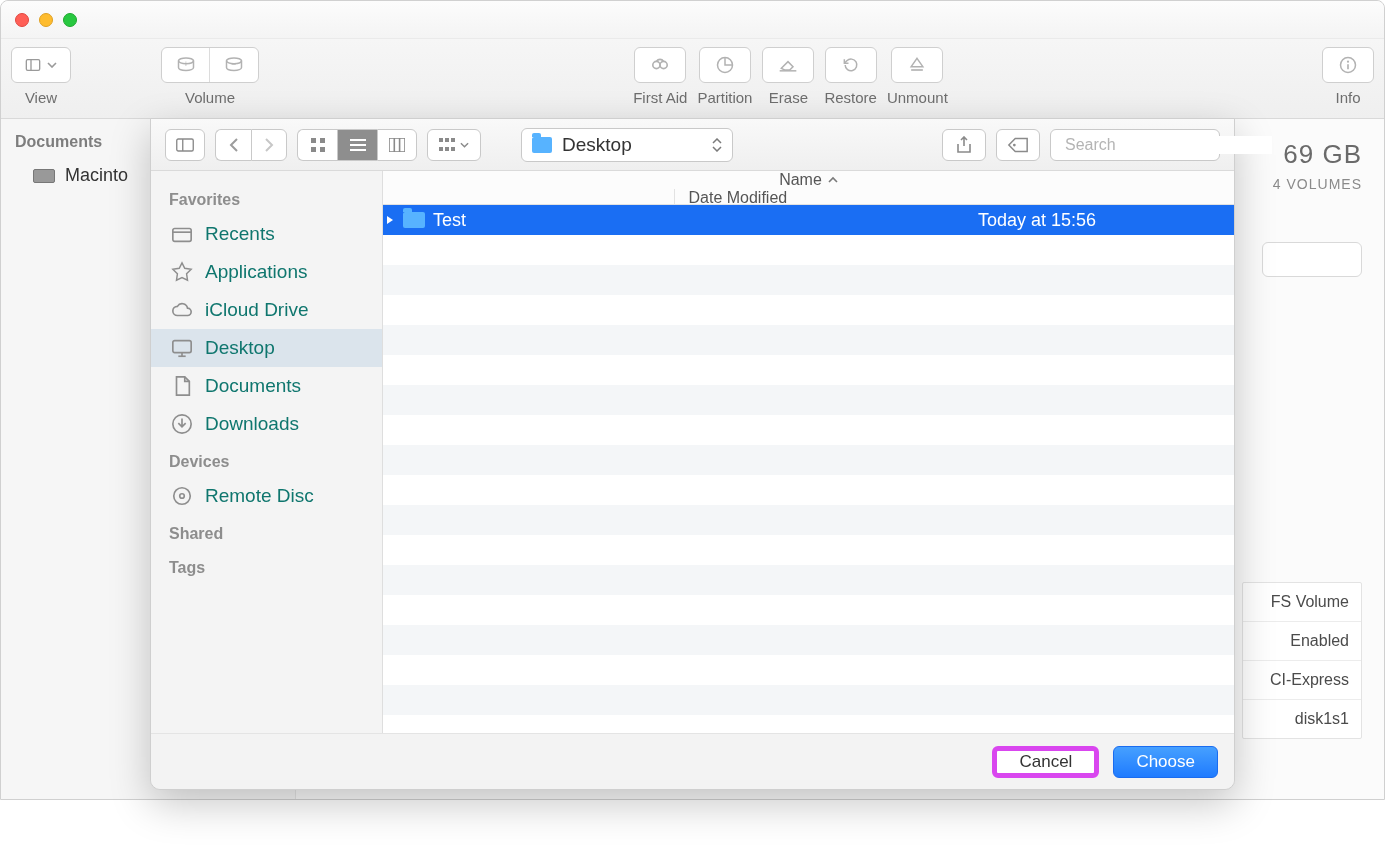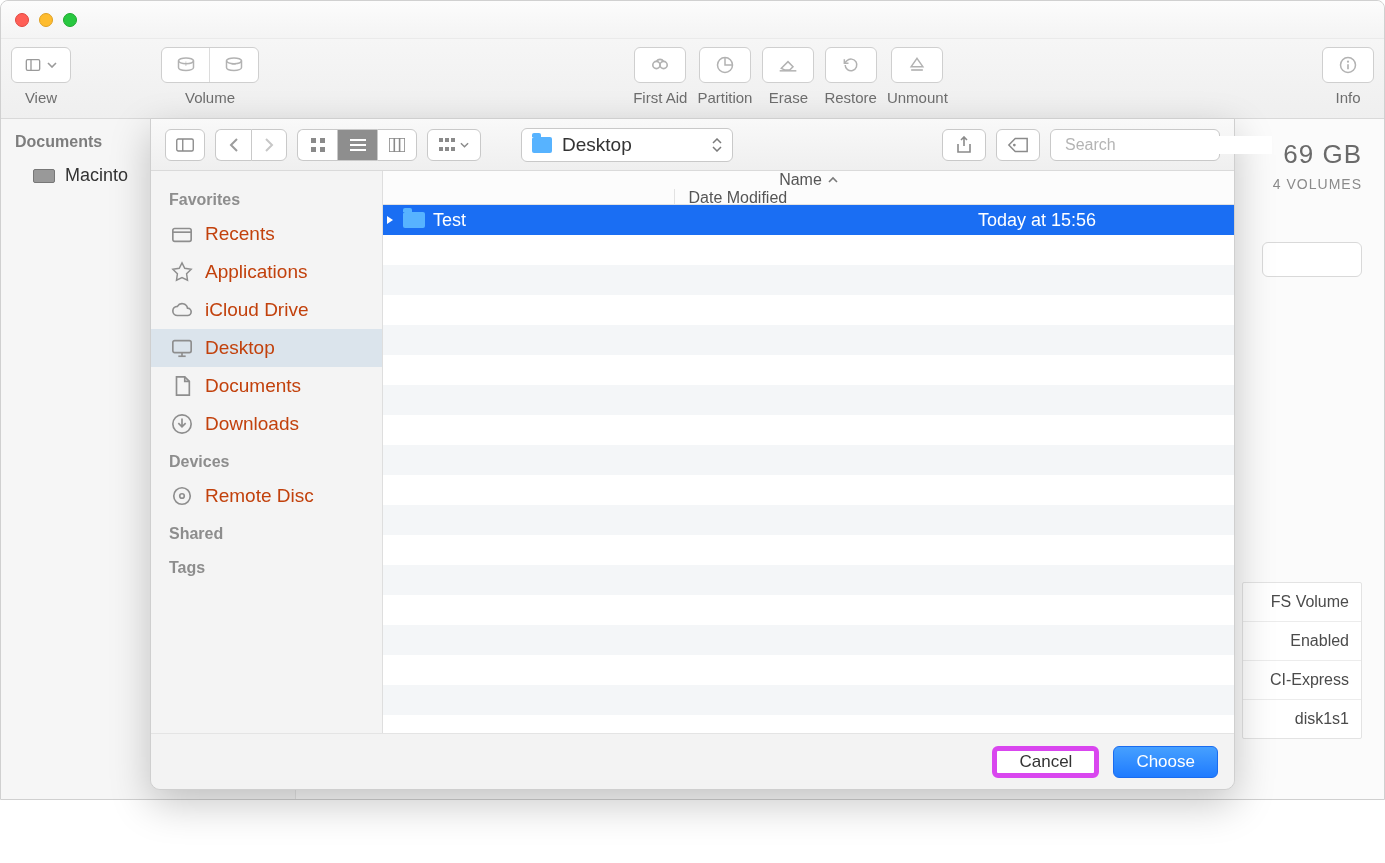--- a/index.html
+++ b/index.html
@@ -149,21 +149,21 @@
 
   .sheet-body { flex:1; display:flex; min-height:0; }
   .sheet-sidebar {
     width: 232px; background:#f4f4f4; border-right:1px solid #dedede;
     padding: 10px 0;
     overflow:auto;
   }
   .side-label { padding:10px 18px 6px; color:#8d8d8d; font-size:16px; font-weight:600;}
   .side-item {
     display:flex; align-items:center; gap:12px;
-    padding:8px 10px 8px 20px; color:#c2410c; font-size:19px; cursor:pointer;
+    padding:8px 10px 8px 20px; color:#0f766e; font-size:19px; cursor:pointer;
   }
   .side-item.selected { background: #dbe4ec; }
   .side-item svg { width:22px; height:22px; color:#8e8e8e; flex:0 0 22px;}
   .sheet-main { flex:1; display:flex; flex-direction:column; background:#fff;}
   .list-header {
     height:34px; display:flex; align-items:center;
     border-bottom:1px solid #e2e2e2; font-size:16px; color:#555; background:#fcfcfc;flex-direction:column;
   }
   .list-header .col-name { flex:1; padding-left:10px; display:flex; align-items:center; gap:6px;}
   .list-header .col-name .sort-up{ margin-left:auto; margin-right:10px;}

